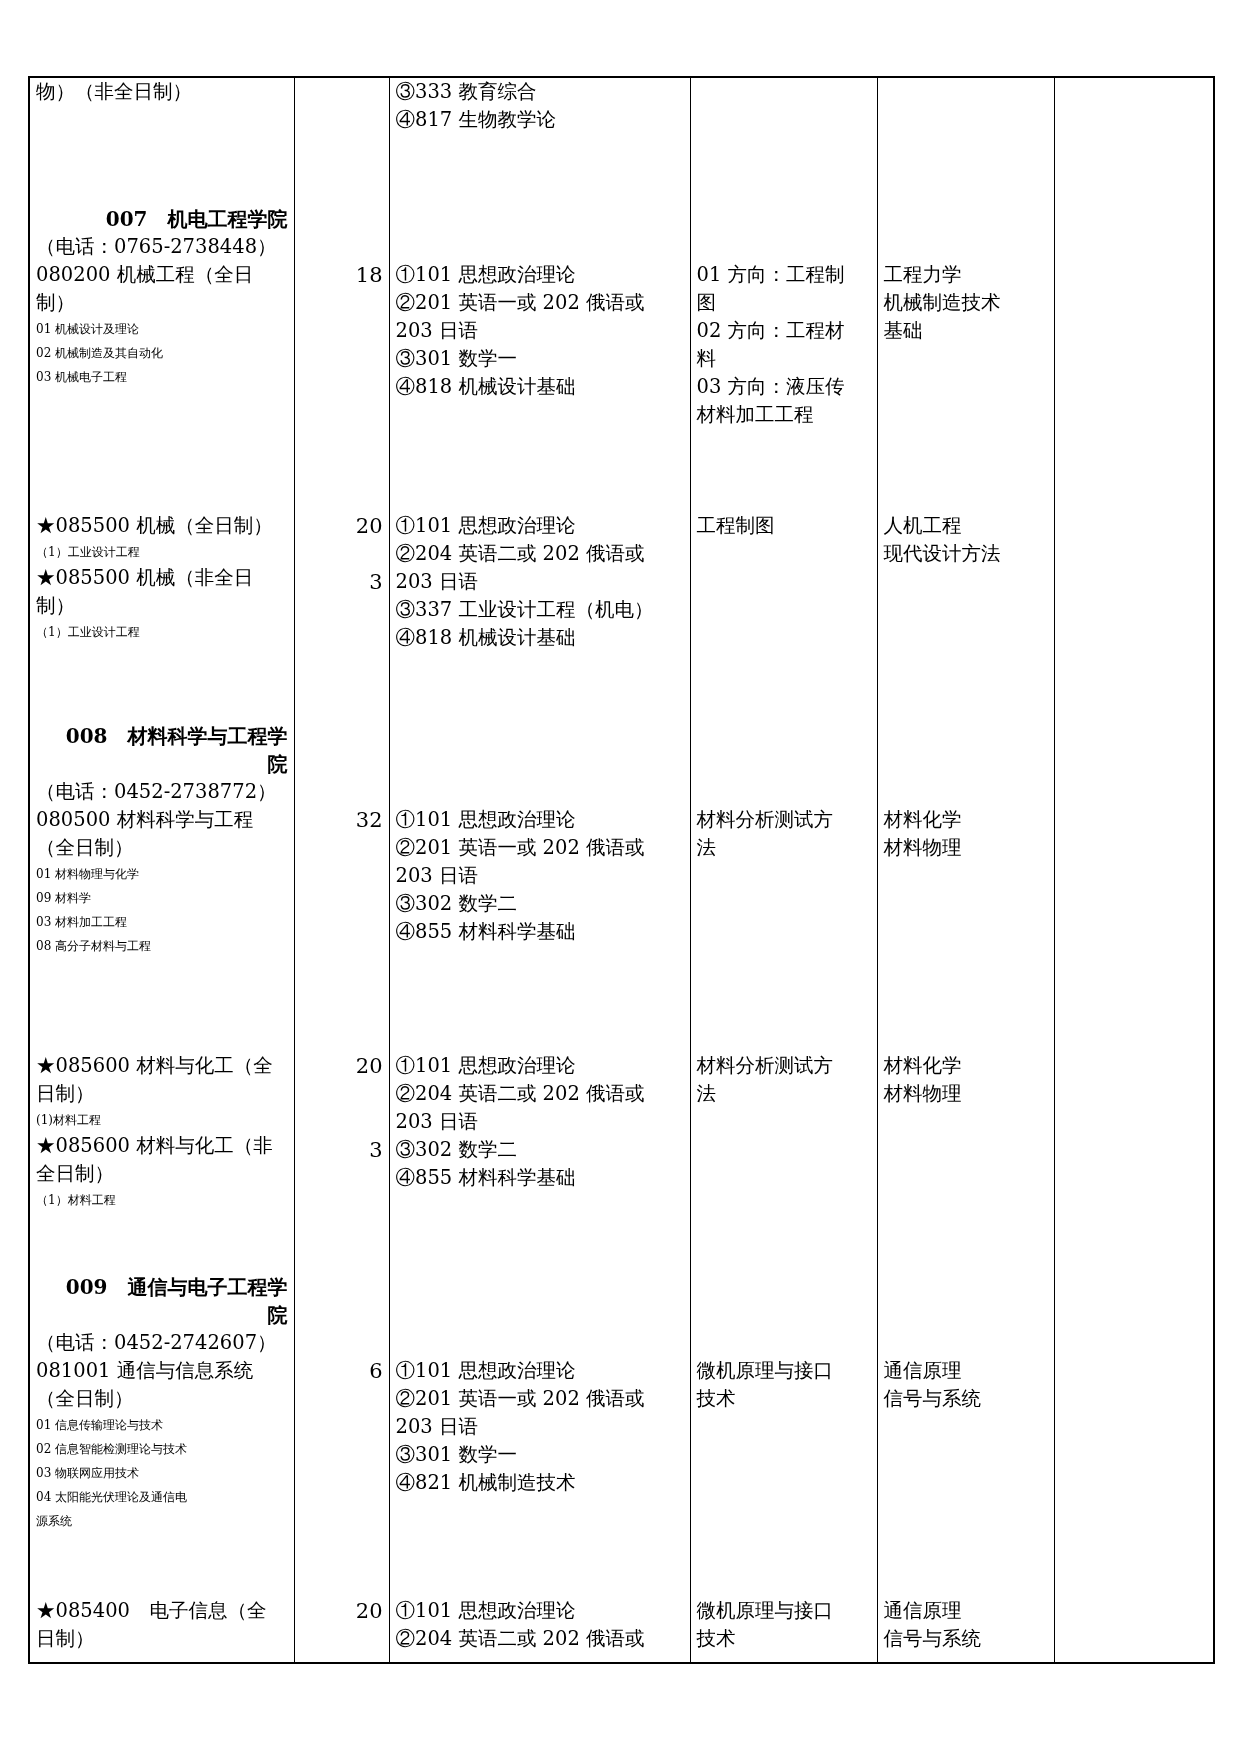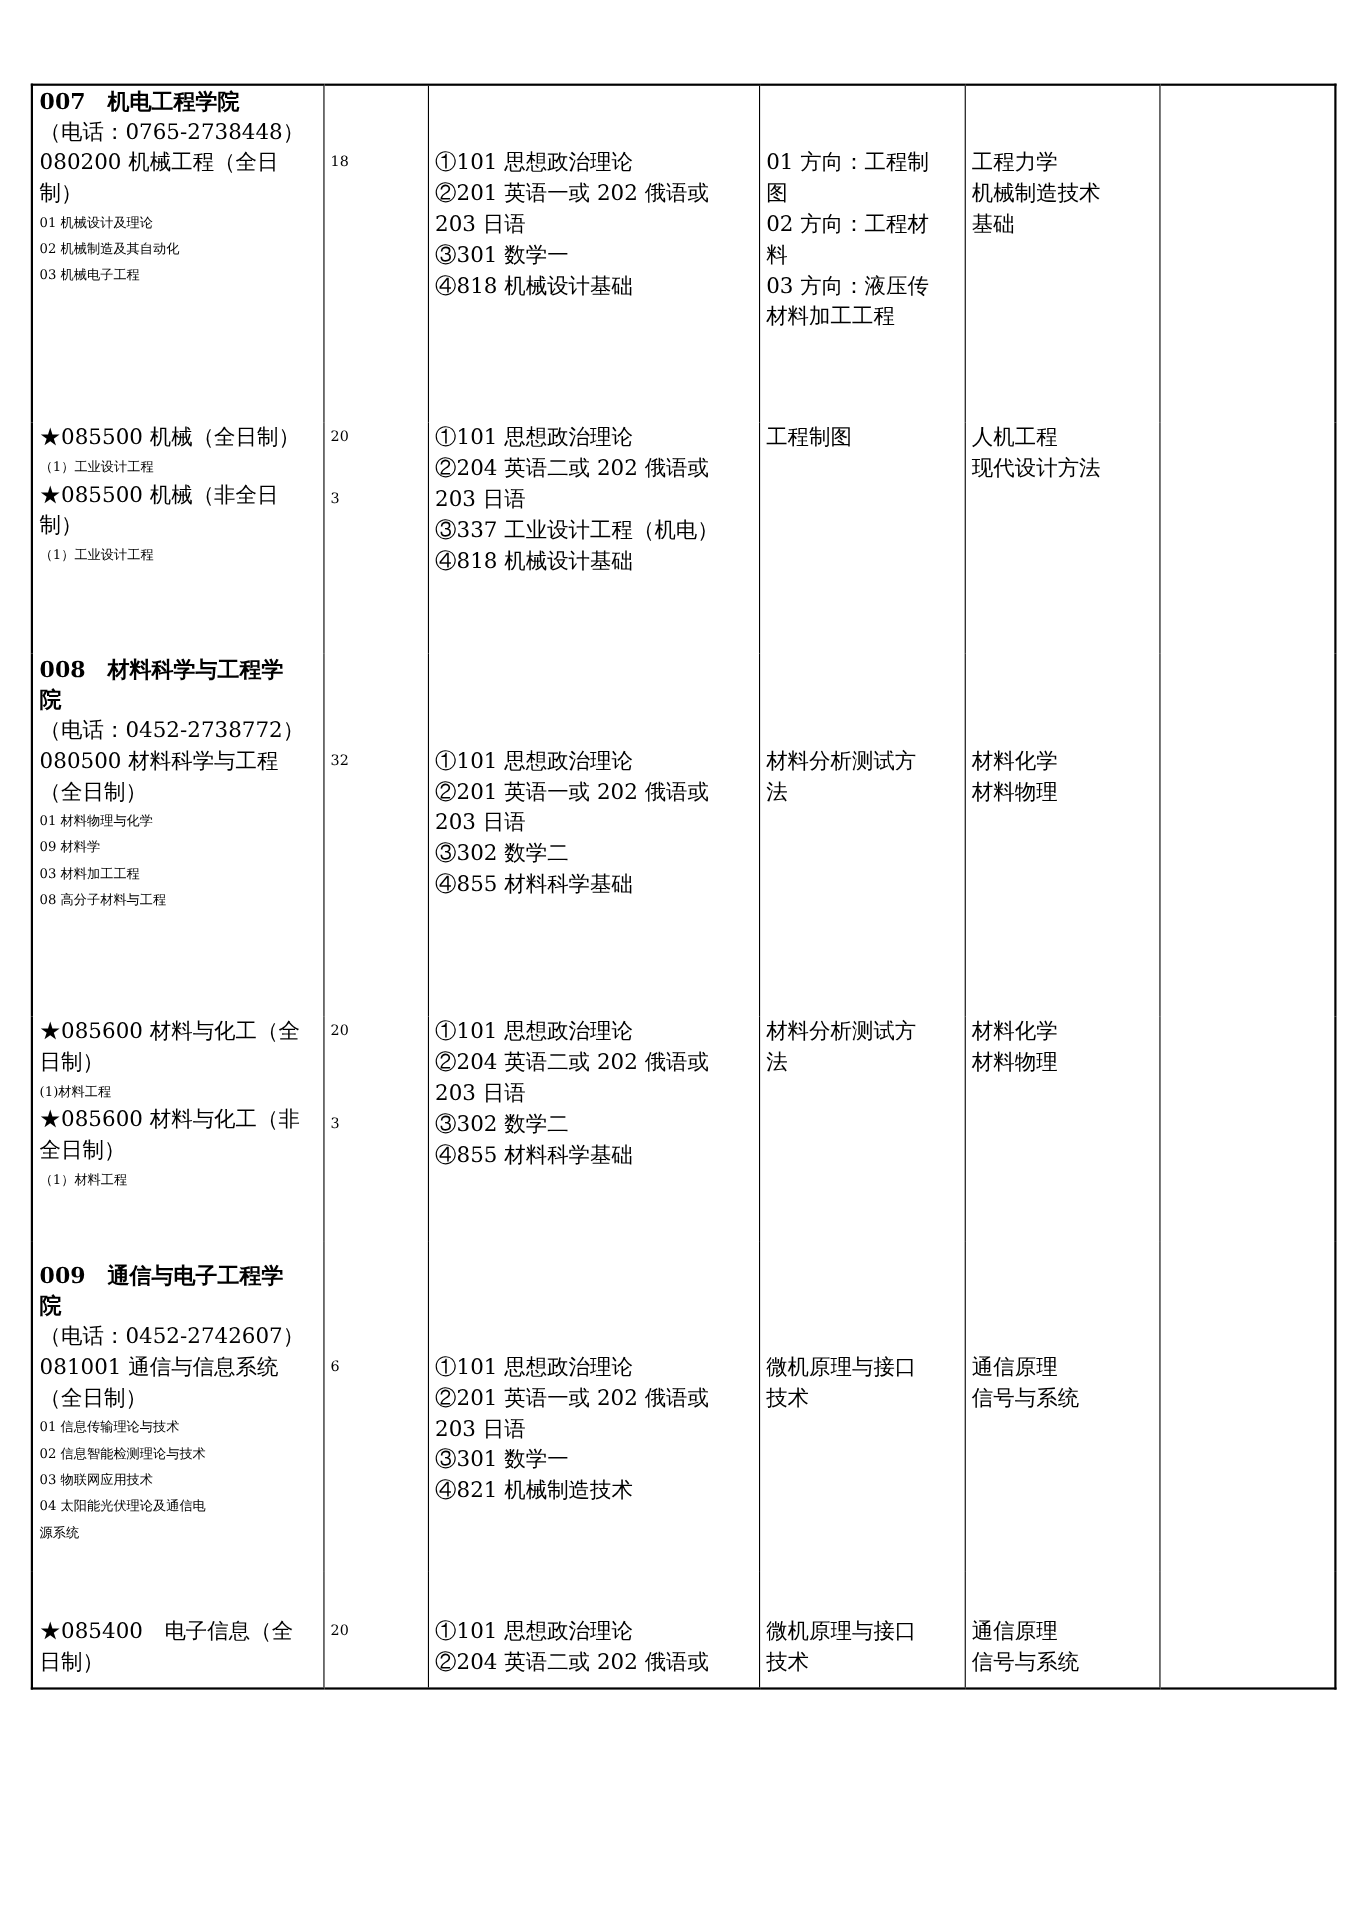--- a/index.html
+++ b/index.html
@@ -8,37 +8,50 @@
   .page-table { position: absolute; left: 28px; top: 76px; width: 1185px;
                 border-collapse: collapse; table-layout: fixed; }
   .page-table td { border: 1.5px solid #000; border-top: none; border-bottom: none;
                    vertical-align: top; padding: 0 6px; }
   .page-table tr:first-child td { border-top: 2px solid #000; }
   .page-table tr:last-child td { border-bottom: 2.5px solid #000; }
   .page-table td.c0 { border-left: 2px solid #000; }
   .page-table td.c5 { border-right: 2px solid #000; }
   .line { font-size: 19.5px; line-height: 28px; white-space: nowrap; }
   .small { font-size: 12px; line-height: 24px; white-space: nowrap; }
-  .num { text-align: left; font-size: 13px; line-height: 28px; }
-  .sec-head { font-weight: bold; font-size: 20px; line-height: 28px; }
+  .num { text-align: right; font-size: 21px; line-height: 28px; }
+  .sec-head { font-weight: bold; font-size: 20px; line-height: 28px; text-align: right; }
 </style>
 </head>
 <body>
 
 <table class="page-table">
   <colgroup>
     <col style="width:265px">
       <col style="width:95px">
       <col style="width:301px">
     <col style="width:187px">
       <col style="width:177px">
       <col style="width:160px">
   </colgroup>
 
   <tbody>
+      <tr style="height:128px">
+    <td class="c0">
+      <div class="line">物）（非全日制）</div>
+    </td>
+    <td></td>
+    <td>
+      <div class="line">③333 教育综合</div>
+      <div class="line">④817 生物教学论</div>
+    </td>
+    <td></td>
+    <td></td>
+    <td class="c5"></td>
+  </tr>
 
   <tr style="height:307px">
     <td class="c0">
       <div class="sec-head">007　机电工程学院</div>
       <div class="line">（电话：0765-2738448）</div>
       <div class="line">080200 机械工程（全日</div>
       <div class="line">制）</div>
       <div class="small">01 机械设计及理论</div>
       <div class="small">02 机械制造及其自动化</div>
       <div class="small">03 机械电子工程</div>

